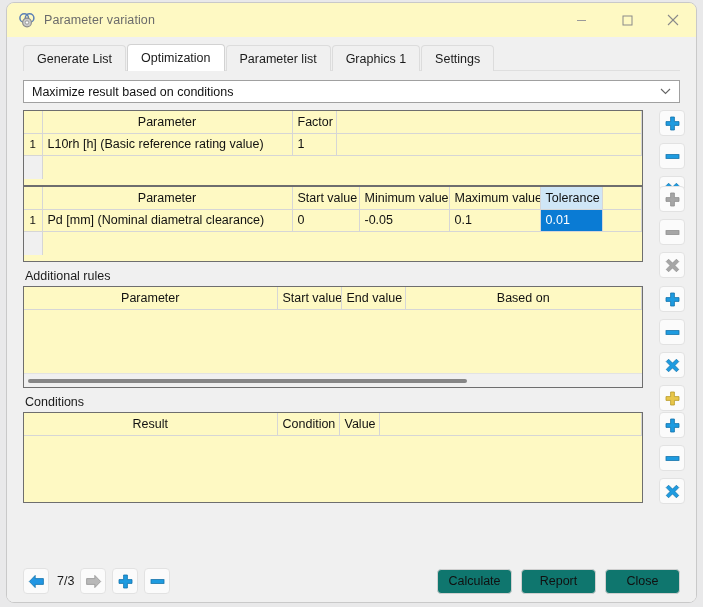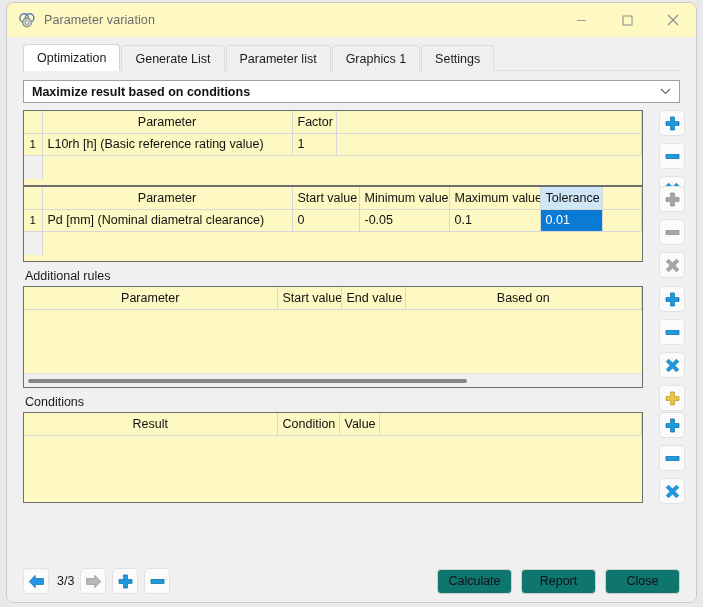--- a/index.html
+++ b/index.html
@@ -101,21 +101,20 @@
   .combo {
     position: relative;
     margin-top: 9px;
     height: 23px;
     background: #ffffff;
     border: 1px solid #a0a0a0;
     display: flex; align-items: center;
     padding-left: 8px;
     font-size: 12.5px;
     color: #111;
-    font-weight: bold;
   }
   .combo-arrow {
     position: absolute;
     right: 8px; top: 0; bottom: 0;
     display: flex; align-items: center;
     color: #5a5a5a;
   }
 
   
   .sec-label {
@@ -279,25 +278,25 @@
       <div class="win-btn">
         <svg width="12" height="12" viewBox="0 0 12 12">
             <line x1="1" y1="1" x2="11" y2="11" stroke="#8a8a8a" stroke-width="1.1"></line>
             <line x1="11" y1="1" x2="1" y2="11" stroke="#8a8a8a" stroke-width="1.1"></line>
           </svg>
       </div>
     </div>
   </div>
 
   <div class="tabstrip">
+    <div class="tab">
+        <span>Generate List</span>
+      </div>
     <div class="tab active">
         <span>Optimization</span>
-      </div>
-    <div class="tab">
-        <span>Generate List</span>
       </div>
     <div class="tab">
         <span>Parameter list</span>
       </div>
     <div class="tab">
         <span>Graphics 1</span>
       </div>
     <div class="tab">
         <span>Settings</span>
       </div>
@@ -520,21 +519,21 @@
 
   </div>
 
   <div class="footer">
     <div class="nav-group">
       <div class="navbtn">
         <svg width="17" height="15" viewBox="0 0 17 15">
             <path d="M7.2 1.4 L7.2 4.6 L15.4 4.6 L15.4 10.4 L7.2 10.4 L7.2 13.6 L1.3 7.5 Z" fill="#2196e3" stroke="#1272ab" stroke-width=".8" stroke-linejoin="round"></path>
           </svg>
       </div>
-      <span class="pageind">3/3</span>
+      <span class="pageind">7/3</span>
       <div class="navbtn">
         <svg width="17" height="15" viewBox="0 0 17 15">
             <path d="M9.8 1.4 L9.8 4.6 L1.6 4.6 L1.6 10.4 L9.8 10.4 L9.8 13.6 L15.7 7.5 Z" fill="#b8b8b8" stroke="#949494" stroke-width=".8" stroke-linejoin="round"></path>
           </svg>
       </div>
       <div class="navbtn">
         <svg width="15" height="15" viewBox="0 0 15 15">
             <path d="M5.6 1 H9.4 V5.6 H14 V9.4 H9.4 V14 H5.6 V9.4 H1 V5.6 H5.6 Z" fill="#1e9be0" stroke="#1272ab" stroke-width=".8"></path>
           </svg>
       </div>

